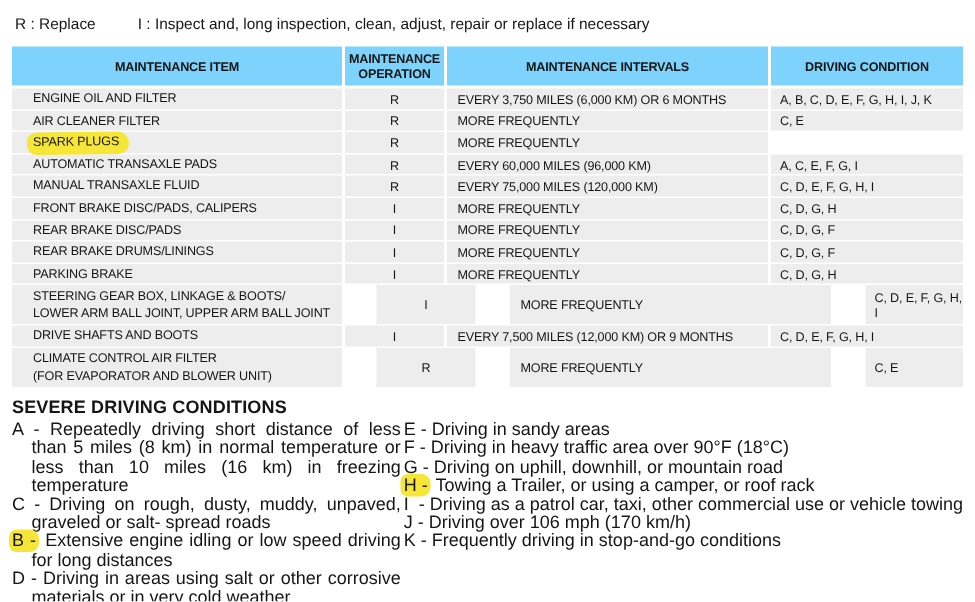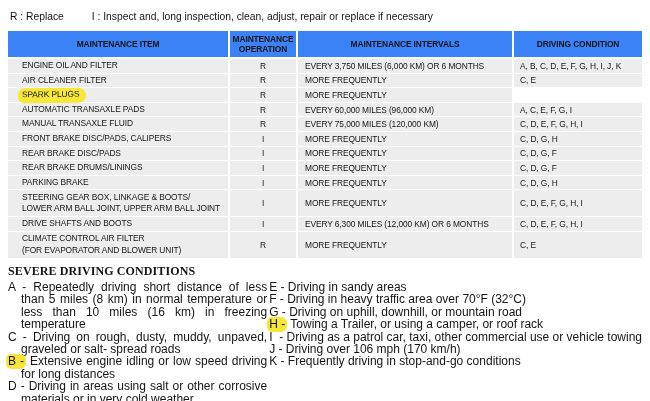--- a/index.html
+++ b/index.html
@@ -42,45 +42,44 @@
     margin-right: 2px;
     font-size: 8.4px;
     letter-spacing: -0.1px;
   }
   .cell:last-child { margin-right: 0; }
   .c-item  { width: 220px; padding-left: 14px; white-space: pre-line; line-height: 11.5px; }
   .c-op    { width: 66px;  justify-content: center; text-align: center; }
   .c-int   { width: 214px; padding-left: 7px; text-align: center; }
   .c-cond  { flex: 1; padding-left: 6px; }
   .thead .cell {
-    background: #3b82f6;
+    background: #7dd3fc;
     font-weight: bold;
     justify-content: center;
     text-align: center;
     padding-left: 0;
     line-height: 10px;
   }
   .thead { height: 26px; margin-bottom: 2px; }
   .trow.single { height: 13.6px; }
-  .trow.tall   { height: 26px; }
+  .trow.tall   { height: 26px; gap: 21px; }
   .hl-marker {
     background: #f5e637;
     border-radius: 7px 9px 8px 7px;
     padding: 1px 7px 2px 4px;
     margin-left: -4px;
     display: inline-block;
     transform: rotate(-0.6deg);
   }
   
   .severe-heading {
     font-size: 12px;
     font-weight: bold;
     margin: 6px 0 2px 0;
     letter-spacing: 0.1px;
-    font-family: Liberation Serif, serif;
   }
   .cond-cols { display: flex; }
   .col-left  { width: 323px; }
   .col-right { flex: 1; padding-left: 2px; }
   .cond-item {
     font-size: 12px;
     line-height: 12.4px;
     padding-left: 13px;
     text-indent: -13px;
   }
@@ -180,21 +179,21 @@
     <div class="cell c-item"><span>STEERING GEAR BOX, LINKAGE &amp; BOOTS/
 LOWER ARM BALL JOINT, UPPER ARM BALL JOINT</span></div>
     <div class="cell c-op">I</div>
     <div class="cell c-int">MORE FREQUENTLY</div>
     <div class="cell c-cond">C, D, E, F, G, H, I</div>
   </div>
 
   <div class="trow single">
     <div class="cell c-item"><span>DRIVE SHAFTS AND BOOTS</span></div>
     <div class="cell c-op">I</div>
-    <div class="cell c-int">EVERY 6,300 MILES (12,000 KM) OR 6 MONTHS</div>
+    <div class="cell c-int">EVERY 7,500 MILES (12,000 KM) OR 9 MONTHS</div>
     <div class="cell c-cond">C, D, E, F, G, H, I</div>
   </div>
 
   <div class="trow tall">
     <div class="cell c-item"><span>CLIMATE CONTROL AIR FILTER
 (FOR EVAPORATOR AND BLOWER UNIT)</span></div>
     <div class="cell c-op">R</div>
     <div class="cell c-int">MORE FREQUENTLY</div>
     <div class="cell c-cond">C, E</div>
   </div>
@@ -209,21 +208,21 @@
 
   <div class="cond-item"><span class="cond-label">C -</span> <span>Driving on rough, dusty, muddy, unpaved, graveled or salt- spread roads</span></div>
 
   <div class="cond-item"><span class="cond-label hl">B -</span> <span>Extensive engine idling or low speed driving for long distances</span></div>
 
   <div class="cond-item"><span class="cond-label">D -</span> <span>Driving in areas using salt or other corrosive materials or in very cold weather</span></div>
 </div>
     <div class="col-right" id="cond-right">
   <div class="cond-item"><span class="cond-label">E -</span> <span>Driving in sandy areas</span></div>
 
-  <div class="cond-item"><span class="cond-label">F -</span> <span>Driving in heavy traffic area over 70°F (32°C)</span></div>
+  <div class="cond-item"><span class="cond-label">F -</span> <span>Driving in heavy traffic area over 90°F (18°C)</span></div>
 
   <div class="cond-item"><span class="cond-label">G -</span> <span>Driving on uphill, downhill, or mountain road</span></div>
 
   <div class="cond-item"><span class="cond-label hl">H -</span> <span>Towing a Trailer, or using a camper, or roof rack</span></div>
 
   <div class="cond-item"><span class="cond-label">I  -</span> <span>Driving as a patrol car, taxi, other commercial use or vehicle towing</span></div>
 
   <div class="cond-item"><span class="cond-label">J -</span> <span>Driving over 106 mph (170 km/h)</span></div>
 
   <div class="cond-item"><span class="cond-label">K -</span> <span>Frequently driving in stop-and-go conditions</span></div>

